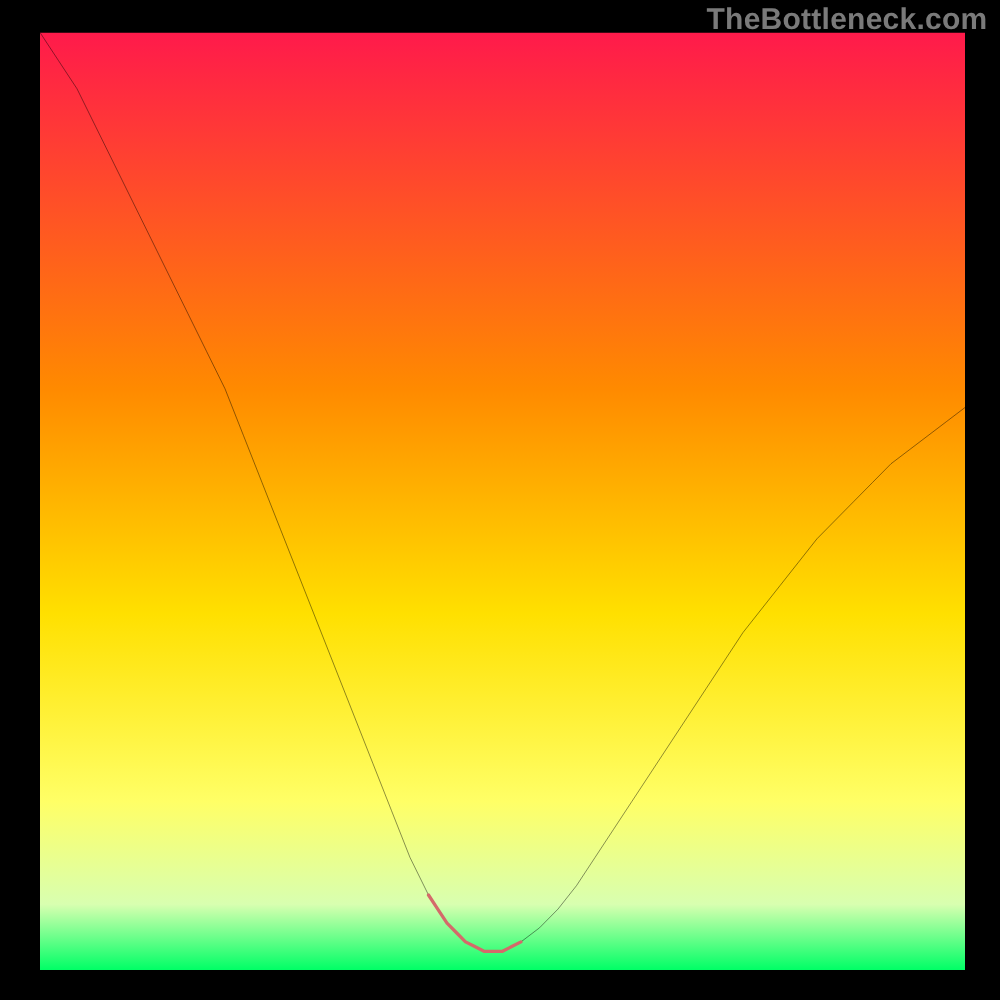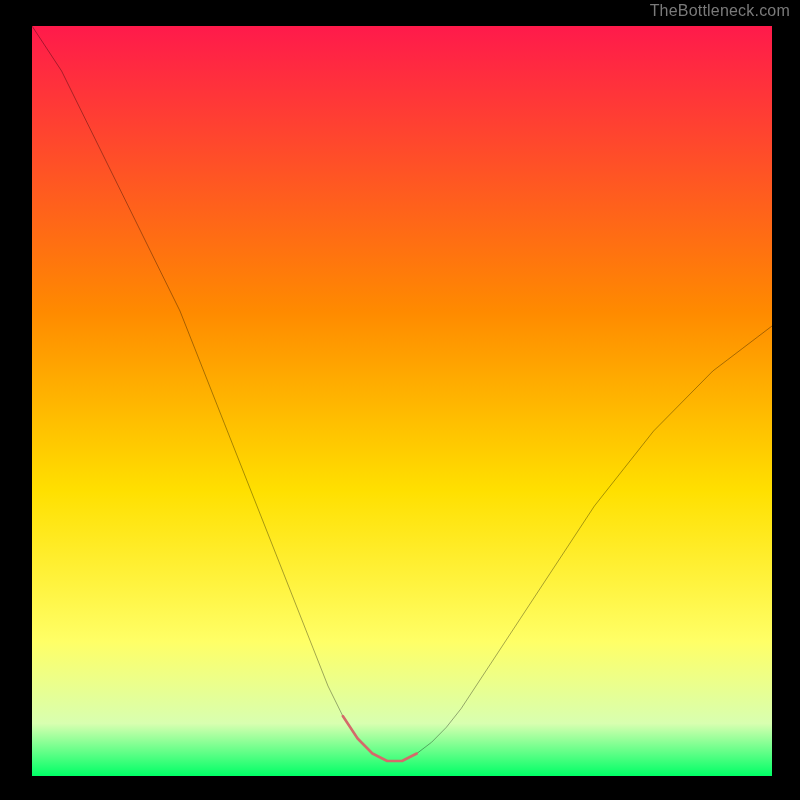--- a/index.html
+++ b/index.html
@@ -17,22 +17,22 @@
     top: 0;
     width: 800px;
     height: 800px;
     background: #000;
   }
   .watermark {
     position: absolute;
     top: 2px;
     right: 10px;
     color: #7a7a7a;
-    font-size: 16px;
-    font-weight: 400;
+    font-size: 24px;
+    font-weight: 700;
     letter-spacing: 0.2px;
     user-select: none;
     text-align: right;
   }
   .plot {
     position: absolute;
     left: 32px;
     top: 26px;
     width: 740px;
     height: 750px;

